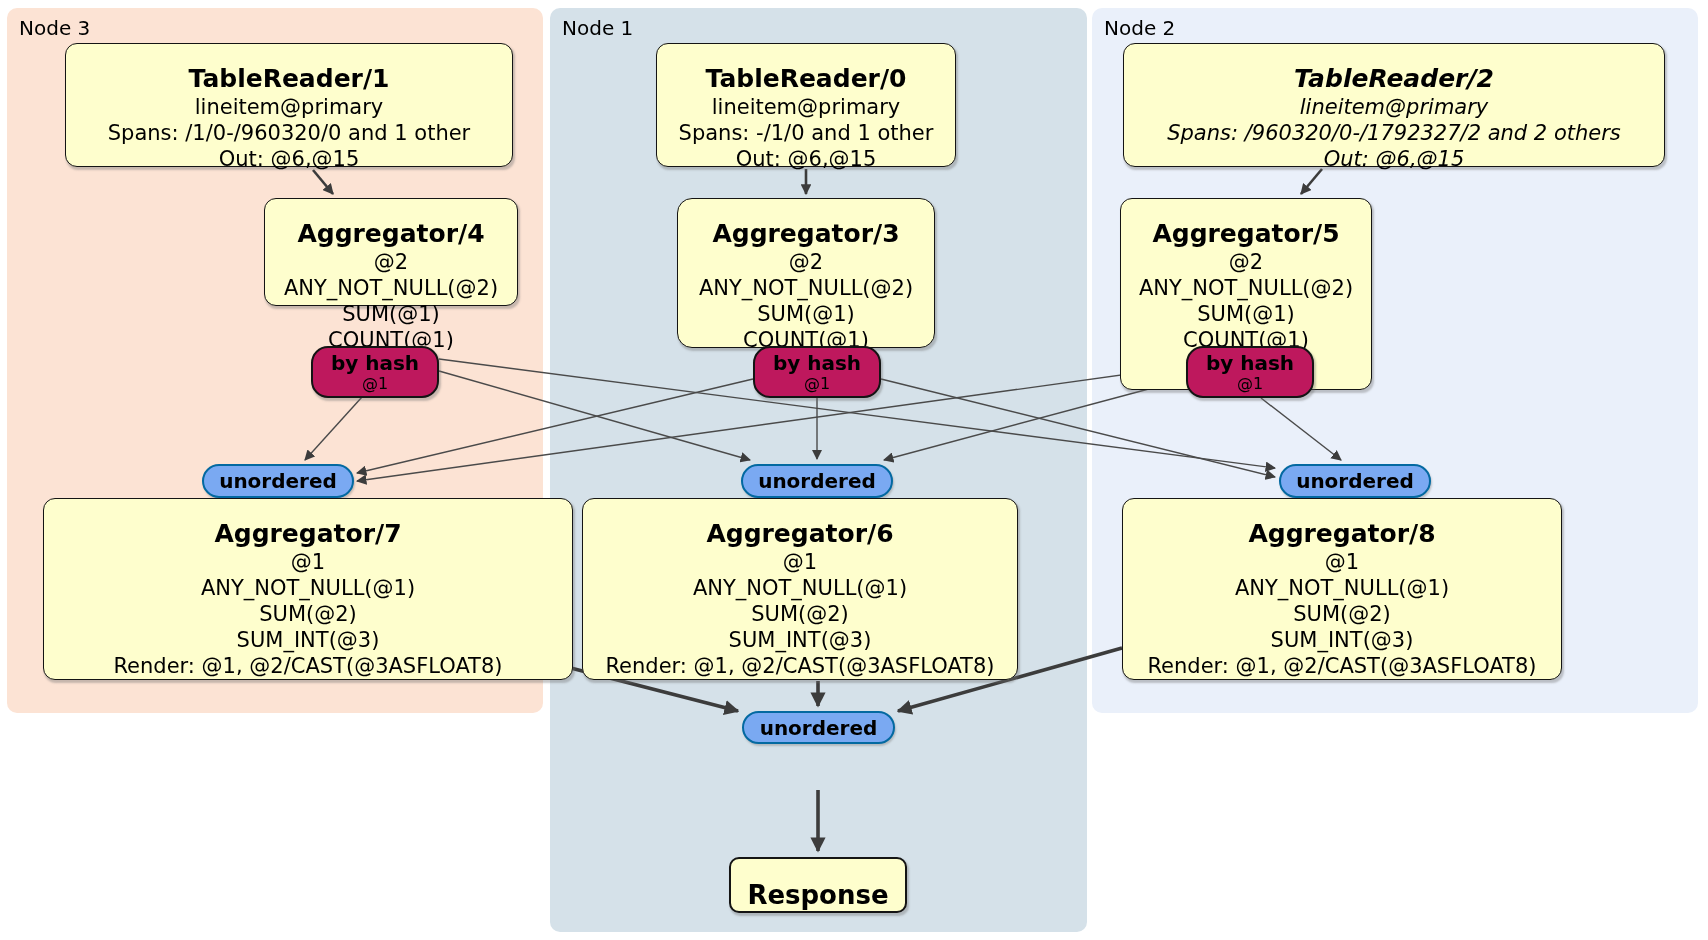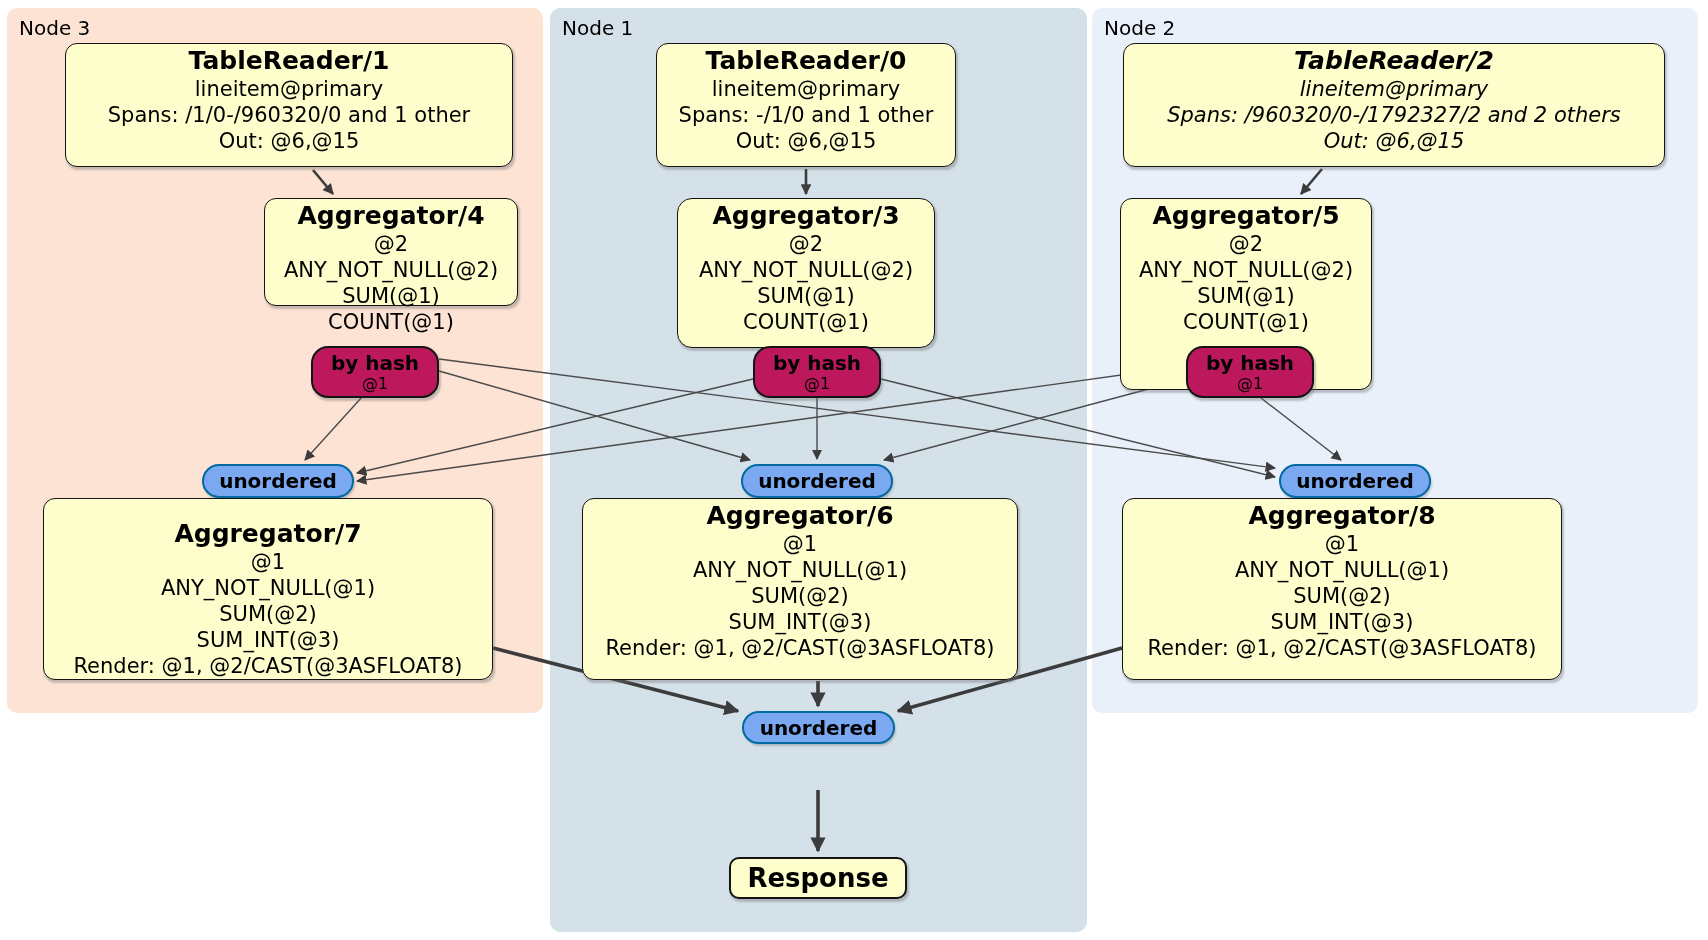--- a/index.html
+++ b/index.html
@@ -5,21 +5,21 @@
   html,body{margin:0;padding:0;background:#ffffff;}
   #stage{
     position:relative;width:1708px;height:940px;background:#ffffff;overflow:hidden;
     font-family:"DejaVu Sans","Liberation Sans",sans-serif;color:#000;
   }
   .group{position:absolute;border-radius:10px;}
   .group-label{position:absolute;top:8px;left:12px;font-size:20px;color:#000;}
   .gbox{position:absolute;box-sizing:border-box;background:#fefecd;border:1.6px solid #141414;
         border-radius:12px;box-shadow:1.5px 2.5px 2px rgba(110,110,110,.38);
         display:flex;flex-direction:column;align-items:center;justify-content:flex-start;
-        padding-top:1px;text-align:center;}
+        padding-top:19px;text-align:center;}
   .gbox .box-title{font-weight:bold;font-size:25px;line-height:31px;white-space:nowrap;}
   .gbox .box-line{font-size:21px;line-height:26px;white-space:nowrap;}
   .smallbox{border-width:2px;border-radius:10px;justify-content:center;padding-top:0;}
   .smallbox .box-title{font-size:26px;}
   .router{position:absolute;box-sizing:border-box;background:#be185d;border:2px solid #141414;
           border-radius:17px;box-shadow:1.5px 2.5px 2px rgba(110,110,110,.38);
           display:flex;flex-direction:column;align-items:center;justify-content:center;text-align:center;}
   .router-label{font-weight:bold;font-size:20px;line-height:23px;}
   .router-sub{font-size:16px;line-height:18px;}
   .sync{position:absolute;box-sizing:border-box;background:#7aa9f2;border:2px solid #0369a1;
@@ -133,21 +133,21 @@
   <div class="sync" style="left:202px;top:464px;width:152px;height:34px;">
     <div class="sync-label">unordered</div>
   </div>
   <div class="sync" style="left:741px;top:464px;width:152px;height:34px;">
     <div class="sync-label">unordered</div>
   </div>
   <div class="sync" style="left:1279px;top:464px;width:152px;height:34px;">
     <div class="sync-label">unordered</div>
   </div>
 
-  <div class="gbox" style="left:43px;top:498px;width:450px;height:182px;justify-content:flex-end;">
+  <div class="gbox" style="left:43px;top:498px;width:530px;height:182px;justify-content:flex-end;">
     <div class="box-title">Aggregator/7</div>
     <div class="box-line">@1</div>
     <div class="box-line">ANY_NOT_NULL(@1)</div>
     <div class="box-line">SUM(@2)</div>
     <div class="box-line">SUM_INT(@3)</div>
     <div class="box-line">Render: @1, @2/CAST(@3ASFLOAT8)</div>
   </div>
   <div class="gbox" style="left:582px;top:498px;width:436px;height:182px;">
     <div class="box-title">Aggregator/6</div>
     <div class="box-line">@1</div>
@@ -162,17 +162,17 @@
     <div class="box-line">ANY_NOT_NULL(@1)</div>
     <div class="box-line">SUM(@2)</div>
     <div class="box-line">SUM_INT(@3)</div>
     <div class="box-line">Render: @1, @2/CAST(@3ASFLOAT8)</div>
   </div>
 
   <div class="sync" style="left:742px;top:711px;width:153px;height:33px;">
     <div class="sync-label">unordered</div>
   </div>
 
-  <div class="gbox smallbox" style="left:729px;top:857px;width:178px;height:42px;">
+  <div class="gbox smallbox" style="left:729px;top:857px;width:178px;height:56px;justify-content:flex-end;">
     <div class="box-title">Response</div>
   </div>
 
 </div>
 
 </body></html>

